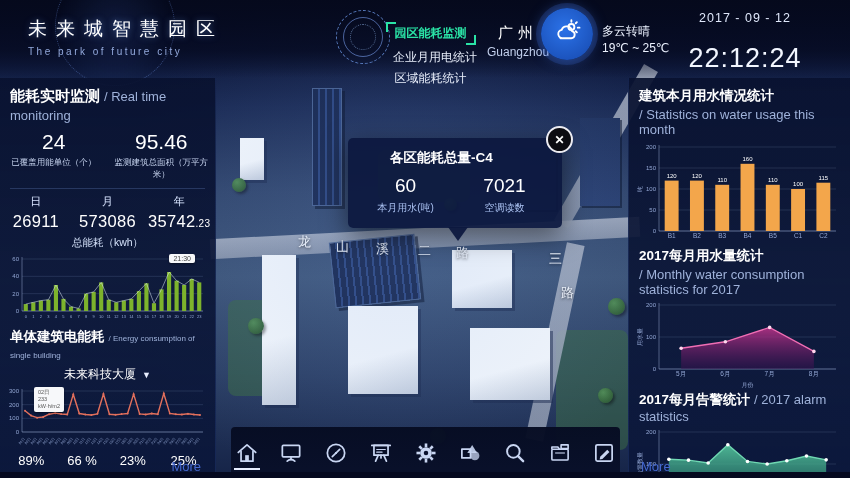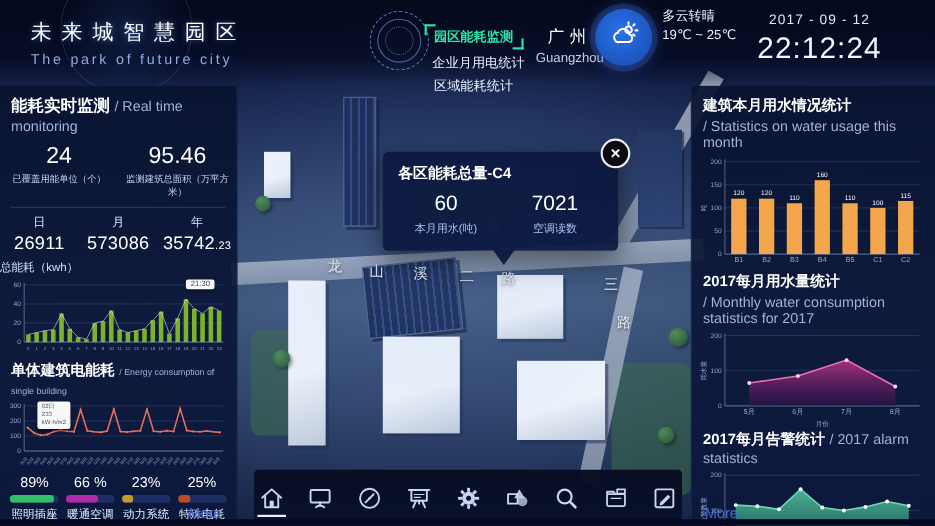--- a/index.html
+++ b/index.html
@@ -22,60 +22,60 @@
   .road { position:absolute; background:linear-gradient(180deg,#b0b8c8,#97a1b4); opacity:.8; }
   .roadlbl { position:absolute; color:#f2f5fa; font-size:13px; letter-spacing:1px; text-shadow:0 1px 3px rgba(0,0,0,.65); }
 
   
   .header { position:absolute; left:0; top:0; width:850px; height:78px;
     background:linear-gradient(180deg, rgba(5,9,28,.97) 0%, rgba(6,11,34,.78) 65%, rgba(6,11,34,0) 100%); }
   .logo-globe { position:absolute; left:55px; top:-34px; width:120px; height:120px; border-radius:50%;
     border:1px dotted rgba(125,165,255,.35); background:radial-gradient(circle,rgba(60,100,190,.18),transparent 70%); }
   .logo { position:absolute; left:28px; top:16px; }
   .logo-title { font-size:19px; font-weight:normal; letter-spacing:9px; color:#fff; text-shadow:0 0 6px rgba(120,170,255,.5); }
-  .logo-sub { margin-top:4px; font-size:13px; letter-spacing:2.5px; color:#93a9dc; }
+  .logo-sub { margin-top:4px; font-size:10px; letter-spacing:2.5px; color:#93a9dc; }
   .nav-emblem { position:absolute; left:336px; top:10px; width:54px; height:54px; border-radius:50%;
     border:1.5px dashed #5a7ec2; }
   .nav-emblem::before { content:''; position:absolute; inset:6px; border-radius:50%; border:1px solid rgba(130,170,255,.55); }
   .nav-emblem::after { content:''; position:absolute; inset:13px; border-radius:50%; border:1px dotted rgba(160,200,255,.5); }
   .nav { position:absolute; left:384px; top:18px; font-size:12px; }
   .nav-item { color:#e9effb; margin-top:4px; cursor:pointer; white-space:nowrap;text-align:center; }
   .nav-item.i2 { margin-left:9px; }
   .nav-tag { position:relative; display:inline-block; color:#2ae3a6; font-weight:bold; padding:3px 9px; }
   .nav-tag::before { content:''; position:absolute; left:0; top:0; width:8px; height:8px; border-left:2px solid #2ae3a6; border-top:2px solid #2ae3a6; }
   .nav-tag::after { content:''; position:absolute; right:0; bottom:0; width:8px; height:8px; border-right:2px solid #2ae3a6; border-bottom:2px solid #2ae3a6; }
   .city { position:absolute; left:487px; top:24px; text-align:center; }
   .city-name { font-size:15px; letter-spacing:5px; color:#fff; }
   .city-en { font-size:12px; color:#c2cfec; margin-top:2px; }
   .weather-badge { position:absolute; left:541px; top:8px; width:52px; height:52px; border-radius:50%;
     background:radial-gradient(circle at 45% 40%, #2b72e8, #1648ad); box-shadow:0 0 0 5px rgba(60,110,220,.22), 0 0 14px rgba(70,130,255,.5);
     display:flex; align-items:center; justify-content:center; }
-  .weather-text { position:absolute; left:602px; top:6px; font-size:12px; color:#eaf0fd; line-height:17px; }
+  .weather-text { position:absolute; left:602px; top:23px; font-size:12px; color:#eaf0fd; line-height:17px; }
   .datetime { position:absolute; left:676px; top:11px; width:138px; text-align:center; }
   .dt-date { font-size:12.5px; color:#dfe7fa; letter-spacing:1px; }
-  .dt-time { font-size:27px; color:#f2f6ff; letter-spacing:1px; margin-top:4px; }
+  .dt-time { font-size:27px; color:#f2f6ff; letter-spacing:1px; margin-top:18px; }
 
   
   .panel { position:absolute; top:78px; height:400px;
     background:linear-gradient(180deg, rgba(9,18,48,.93), rgba(10,22,58,.87)); }
   .panel.left  { left:0; width:216px; border-right:1px solid rgba(70,110,200,.18); }
   .panel.right { right:0; width:222px; border-left:1px solid rgba(70,110,200,.18); }
   .p-title { padding:9px 10px 0; font-size:15px; font-weight:bold; color:#fff; }
   .p-title .en { font-size:13px; font-weight:normal; color:#9fb2da; margin-left:4px; }
   .lp-stats { display:flex; text-align:center; margin-top:7px; }
   .lp-stats .col { flex:1; }
   .lp-stats .v { font-size:21px; color:#fff; }
   .lp-stats .l { font-size:8.5px; color:#c7d4ef; margin-top:3px; }
   .lp-div { height:1px; background:rgba(120,150,220,.25); margin:7px 10px 0; }
   .lp-totals { display:flex; text-align:center; margin-top:5px; }
   .lp-totals .col { flex:1; }
   .lp-totals .l { font-size:11px; color:#d8e4ff; }
   .lp-totals .v { font-size:16.5px; color:#fff; margin-top:3px; letter-spacing:.3px; }
   .lp-totals .dec { font-size:10px; }
-  .lp-caption { text-align:left; font-size:10.5px; color:#d5e2fa; margin-top:5px; }
+  .lp-caption { text-align:center; font-size:10.5px; color:#d5e2fa; margin-top:5px; }
   .chart { position:relative; }
   #c-hourly { height:72px; margin:1px 4px 0; }
   #c-building { height:66px; margin:0 4px; }
   .sec-title { padding:5px 10px 0; font-size:13.5px; font-weight:bold; color:#fff; }
   .sec-title .en { font-size:8px; font-weight:normal; color:#9fb2da; margin-left:4px; }
   .selector { text-align:center; font-size:12px; color:#fff; margin-top:5px; cursor:pointer; }
   .selector .caret { font-size:9px; color:#e8eeff; margin-left:6px; }
   .gtooltip { position:absolute; right:16px; top:3px; background:#f7f8fa; color:#444;
     font-size:7px; padding:1px 4px; border-radius:2px; box-shadow:0 1px 2px rgba(0,0,0,.4); }
   .stooltip { position:absolute; left:30px; top:4px; background:#f7f8fa; color:#555;
@@ -90,21 +90,21 @@
   .more { position:absolute; font-size:13px; color:#4468d0; cursor:pointer; }
   .more.lp { right:14px; bottom:4px; }
   .more.rp { left:12px; bottom:4px; }
   #c-water-month { height:104px; margin:2px 6px 0; }
   #c-water-2017 { height:92px; margin:0 6px; }
   #c-alarm { height:84px; margin:0 6px; }
 
   
   .popup { position:absolute; left:348px; top:138px; width:214px;
     background:rgba(12,24,62,.93); border-radius:5px; box-shadow:0 8px 26px rgba(0,0,0,.5); }
-  .popup-title { padding:11px 14px 4px; font-size:13.5px; font-weight:bold; color:#fff; }
+  .popup-title { padding:11px 14px 4px; font-size:13.5px; font-weight:bold; color:#fff;margin-left:28px; }
   .popup-stats { display:flex; text-align:center; padding:4px 8px 13px; }
   .popup-stats .col { flex:1; }
   .popup-stats .v { font-size:19px; color:#fff; }
   .popup-stats .l { font-size:10px; color:#a9c0f0; margin-top:4px; }
   .popup-pointer { position:absolute; left:100px; bottom:-13px; width:0; height:0;
     border-left:10px solid transparent; border-right:10px solid transparent; border-top:14px solid rgba(12,24,62,.93); }
   .popup-close { position:absolute; right:-11px; top:-12px; width:27px; height:27px; border-radius:50%;
     background:#0c0c12; color:#fff; border:2px solid #ececf2; font-size:12px; font-weight:bold;
     display:flex; align-items:center; justify-content:center; cursor:pointer; }
 
@@ -278,20 +278,23 @@
           <text x="149.97916666666666" y="67" text-anchor="middle" font-size="4" fill="#93a7d4">17</text>
           <text x="157.52083333333334" y="67" text-anchor="middle" font-size="4" fill="#93a7d4">18</text>
           <text x="165.0625" y="67" text-anchor="middle" font-size="4" fill="#93a7d4">19</text>
           <text x="172.60416666666666" y="67" text-anchor="middle" font-size="4" fill="#93a7d4">20</text>
           <text x="180.14583333333334" y="67" text-anchor="middle" font-size="4" fill="#93a7d4">21</text>
           <text x="187.6875" y="67" text-anchor="middle" font-size="4" fill="#93a7d4">22</text>
           <text x="195.22916666666666" y="67" text-anchor="middle" font-size="4" fill="#93a7d4">23</text>
         </svg></div>
     <div class="sec-title">
       <span>单体建筑电能耗</span><span class="en">/ Energy consumption of single building</span>
+    </div>
+    <div class="selector">
+      <span>未来科技大厦</span><span class="caret">▼</span>
     </div>
     <div class="chart" id="c-building">
       <div class="stooltip">
         <span>02日</span>
         <span>233</span>
         <span>kW·h/m2</span>
       </div>
     <svg width="207" height="66">
           <line x1="18" x2="199" y1="49" y2="49" stroke="rgba(160,185,235,.25)" stroke-width="0.6"></line>
           <text x="15" y="51" text-anchor="end" font-size="6" fill="#93a7d4">0</text>

